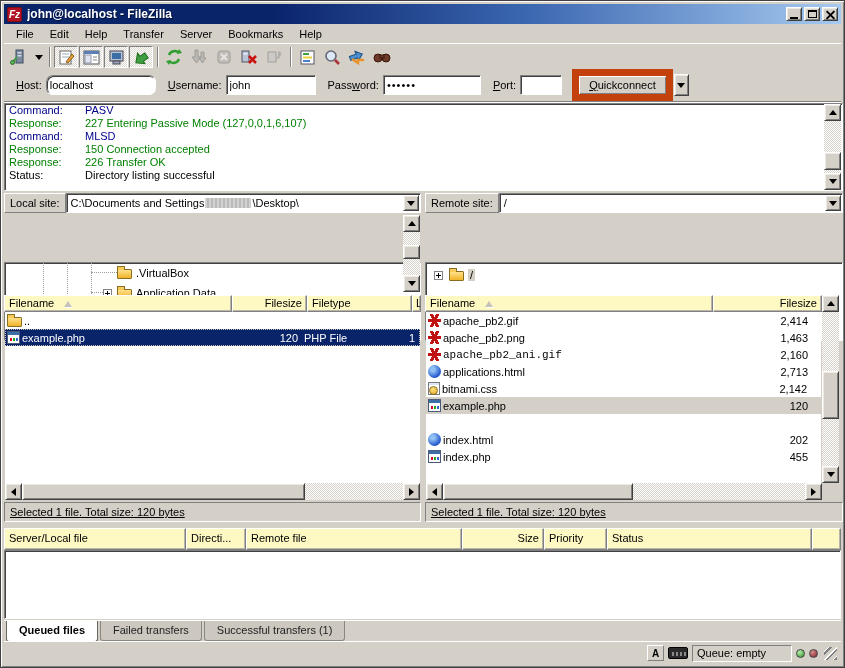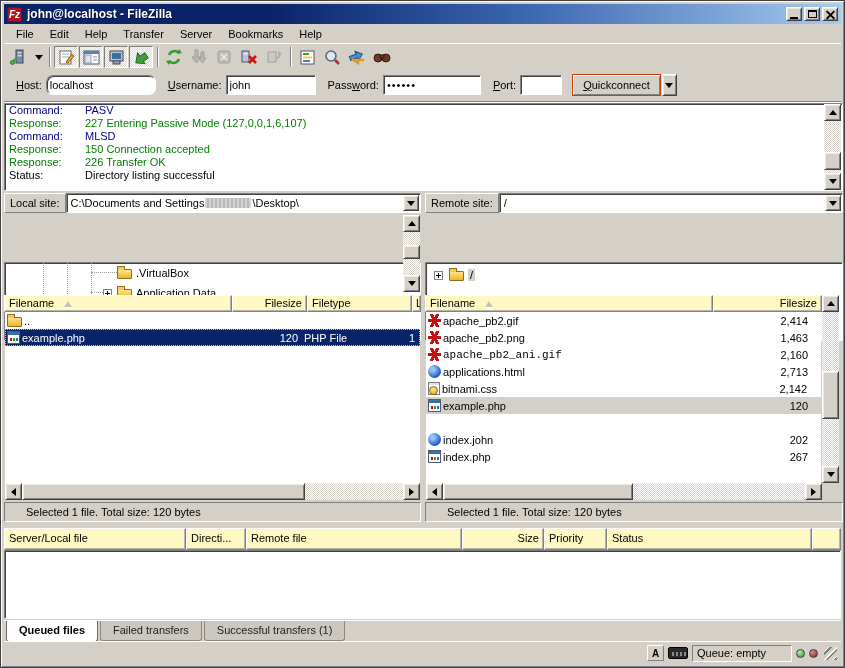--- a/index.html
+++ b/index.html
@@ -47,22 +47,22 @@
   .tbtn.toggled{border:1px solid;border-color:#808080 #fff #fff #808080;
     background-image:conic-gradient(#ffffff 0 25%, #dcd8d0 0 50%, #ffffff 0 75%, #dcd8d0 0);background-size:2px 2px;}
   .tbtn.disabled svg{filter:grayscale(1) opacity(.45);}
   .tbtn-drop{width:13px;height:22px;display:flex;align-items:center;justify-content:center;margin-right:1px;}
   .tsep{width:2px;height:20px;border-left:1px solid #808080;border-right:1px solid #fff;margin:0 3px;}
   
   .qcbar{position:absolute;left:3px;top:69px;right:3px;height:30px;display:flex;align-items:center;}
   .qclabel{margin:0 4px 0 12px;}
   .qcinput{height:20px;border:1px solid;border-color:#808080 #fff #fff #808080;box-shadow:inset 1px 1px 0 #404040;
     background:#fff;font-family:"Liberation Sans",sans-serif;font-size:11px;padding:1px 3px;}
-  .qcbtn{height:22px;padding:0 10px;font-family:"Liberation Sans",sans-serif;font-size:11px;
-    border:1px solid #c2410c;box-shadow:inset 1px 1px 0 #fff, inset -1px -1px 0 #808080;background:#D4D0C8;}
+  .qcbtn{height:32px;padding:0 10px;font-family:"Liberation Sans",sans-serif;font-size:11px;
+    border:7px solid #c2410c;box-shadow:inset 1px 1px 0 #fff, inset -1px -1px 0 #808080;background:#D4D0C8;}
   .qcdrop{width:15px;height:22px;display:flex;align-items:center;justify-content:center;margin-left:1px;}
   .qcsep{position:absolute;left:3px;top:100px;right:3px;}
   
   .msglog{position:absolute;left:3px;top:102px;width:839px;height:88px;background:#fff;
     border:1px solid;border-color:#808080 #fff #fff #808080;box-shadow:inset 1px 1px 0 #404040;overflow:hidden;}
   .logline{display:flex;line-height:13px;padding-left:4px;white-space:nowrap;}
   .logpre{width:76px;flex:0 0 auto;}
   .logline[data-kind="command"]{color:#00008B;}
   .logline[data-kind="response"]{color:#008000;}
   .logline[data-kind="status"]{color:#000;}
@@ -122,21 +122,21 @@
   .filerow{position:absolute;left:0;right:0;height:17px;display:flex;align-items:center;white-space:nowrap;}
   .filerow .cell{overflow:hidden;white-space:nowrap;flex:0 0 auto;display:flex;align-items:center;height:17px;}
   .filerow.selnavy{background:#0A246A;color:#fff;outline:1px dotted #c8c4bc;outline-offset:-1px;}
   .filerow.selgray{background:#D4D0C8;}
   .fname{padding-left:2px;}
   .fsize{justify-content:flex-end;padding-right:6px;}
   .sortarrow{width:0;height:0;border-left:4px solid transparent;border-right:4px solid transparent;
     border-bottom:6px solid #c6c2ba;display:inline-block;margin-left:10px;
     filter:drop-shadow(1px 1px 0 #fff);}
   .statusline{position:absolute;top:501px;height:20px;border:1px solid;border-color:#808080 #fff #fff #808080;
-    background:#D4D0C8;line-height:18px;padding-left:21px;white-space:nowrap;overflow:hidden;}
+    background:#D4D0C8;line-height:18px;padding-left:5px;white-space:nowrap;overflow:hidden;text-decoration:underline;}
   
   .queuehdr{position:absolute;left:3px;top:527px;right:3px;height:22px;display:flex;}
   .queuebody{position:absolute;left:3px;top:549px;right:3px;height:69px;background:#fff;
     border:1px solid;border-color:#808080 #fff #fff #808080;box-shadow:inset 1px 1px 0 #404040;}
   .qcol{padding-top:3px;}
   
   .tabstrip{position:absolute;left:3px;top:619px;right:3px;height:22px;border-top:1px solid #fff;display:flex;align-items:flex-start;padding-left:2px;}
   .tab{height:20px;line-height:18px;padding:0 12px;background:#ccc8c0;border:1px solid #8a8680;border-top:none;
     border-radius:0 0 3px 3px;margin-right:2px;margin-top:0;color:#222;}
   .tab.active{background:#fff;font-weight:bold;height:21px;border-color:#6a6660;color:#000;}
@@ -479,27 +479,27 @@
       <span class="cell fname" style="width:268px;">bitnami.css</span>
       <span class="cell fsize" style="width:105px;">2,142</span>
     </div>
     <div class="filerow selgray" style="top:85px;">
       <span class="icon" style="margin-left:2px;" data-icon="webpage-icon"></span>
       <span class="cell fname" style="width:268px;">example.php</span>
       <span class="cell fsize" style="width:105px;">120</span>
     </div>
     <div class="filerow" style="top:119px;">
       <span class="icon" style="margin-left:2px;" data-icon="browser-page-icon"></span>
-      <span class="cell fname" style="width:268px;">index.john</span>
+      <span class="cell fname" style="width:268px;">index.html</span>
       <span class="cell fsize" style="width:105px;">202</span>
     </div>
     <div class="filerow" style="top:136px;">
       <span class="icon" style="margin-left:2px;" data-icon="webpage-icon"></span>
       <span class="cell fname" style="width:268px;">index.php</span>
-      <span class="cell fsize" style="width:105px;">267</span>
+      <span class="cell fsize" style="width:105px;">455</span>
     </div>
   </div>
 
   <div class="vscroll dither" style="left:821px;top:294px;height:188px;">
     <div class="sbtn btn3d" style="top:0;">
         <span class="tri up"></span>
       </div>
     <div class="thumb btn3d" style="top:76px;height:48px;left:0;right:0;"></div>
     <div class="sbtn btn3d" style="bottom:0;">
         <span class="tri down"></span>

